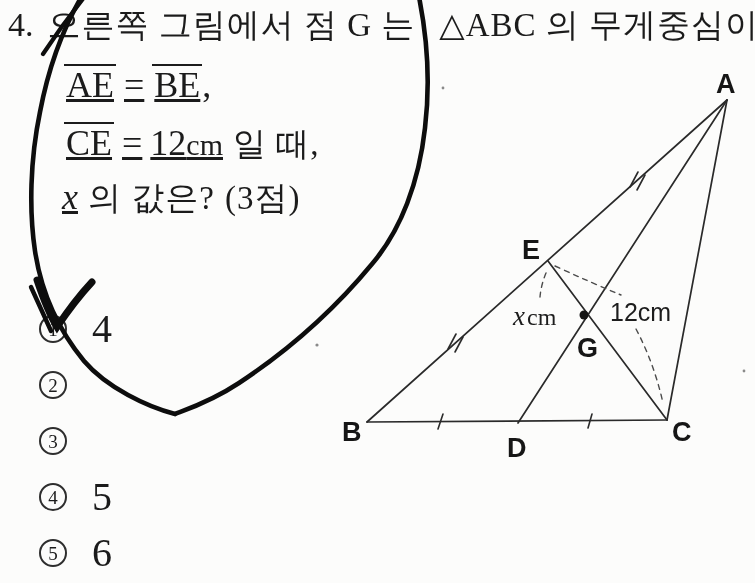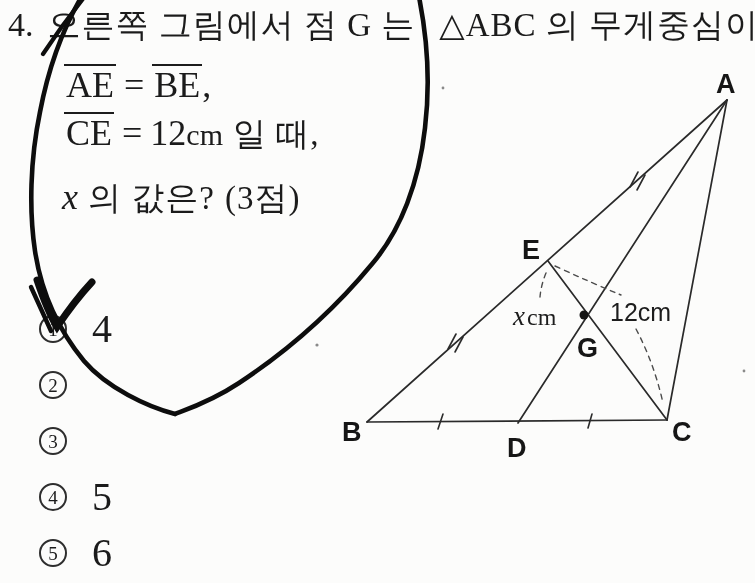--- a/index.html
+++ b/index.html
@@ -4,21 +4,21 @@
 <style>
   html,body { margin:0; padding:0; }
   body {
     width:755px; height:583px; position:relative; overflow:hidden;
     background:#fcfcfb;
     color:#1b1b1b;
     font-family:"Liberation Serif","DejaVu Serif","DejaVu Sans",serif;
   }
   .line { position:absolute; white-space:nowrap; line-height:40px; }
   .kr   { font-size:33px; letter-spacing:1px; }
-  .math { font-family:"Liberation Serif","DejaVu Serif",serif; font-size:36px; }
+  .math { font-family:"Liberation Serif","DejaVu Serif",serif; font-size:36px;text-decoration:underline; }
   .it   { font-style:italic; }
   .ol   { display:inline-block; border-top:2px solid #1c1c1c; padding:1px 2px 0 2px; line-height:1.04; }
   .qnum { font-size:34px; margin-right:14px; }
   .gapL { margin-left:24px; }
   .eqs  { margin:0 8px; }
   .small-gap { margin-left:10px; }
 
   .choice-row { position:absolute; left:39px; display:flex; align-items:center; gap:25px; height:40px; }
   .cnum {
     width:28px; height:28px; box-sizing:border-box;
@@ -38,21 +38,21 @@
 <body>
 
 <div class="line" style="left:8px; top:5px;">
   <span class="qnum">4.</span><span class="kr">오른쪽 그림에서 점 G 는</span><span class="kr gapL">△ABC 의 무게중심이고,</span>
 </div>
 
 <div class="line" style="left:64px; top:64px;">
   <span class="math ol">AE</span><span class="math eqs">=</span><span class="math ol">BE</span><span class="math">,</span>
 </div>
 
-<div class="line" style="left:64px; top:112px;">
+<div class="line" style="left:64px; top:122px;">
   <span class="math ol">CE</span><span class="math eqs">=</span><span class="math">12</span><span class="math" style="font-size:30px;">cm</span><span class="kr small-gap">일 때,</span>
 </div>
 
 <div class="line" style="left:62px; top:177px;">
   <span class="math it">x</span><span class="kr small-gap">의 값은?</span><span class="kr small-gap">(3점)</span>
 </div>
 
 <div class="choice-row" style="top:309px;">
   <span class="cnum">1</span>
   <span class="cval">4</span>

